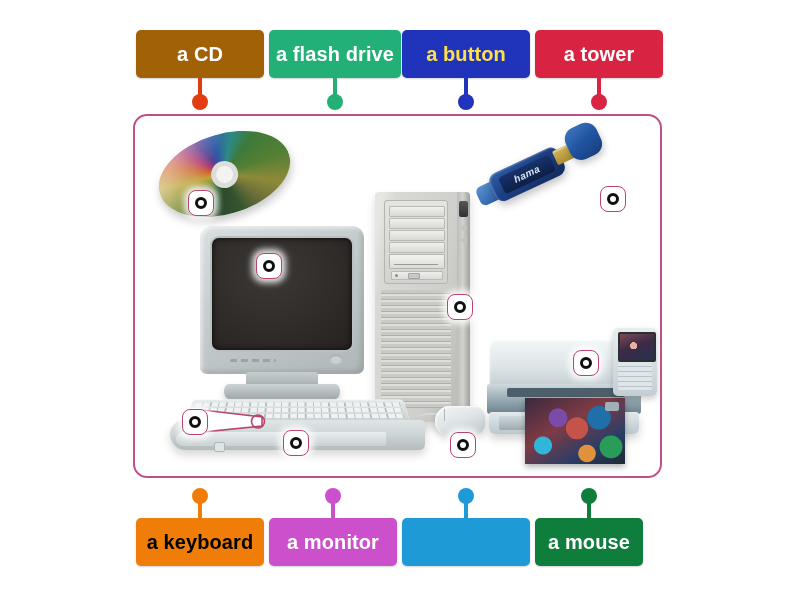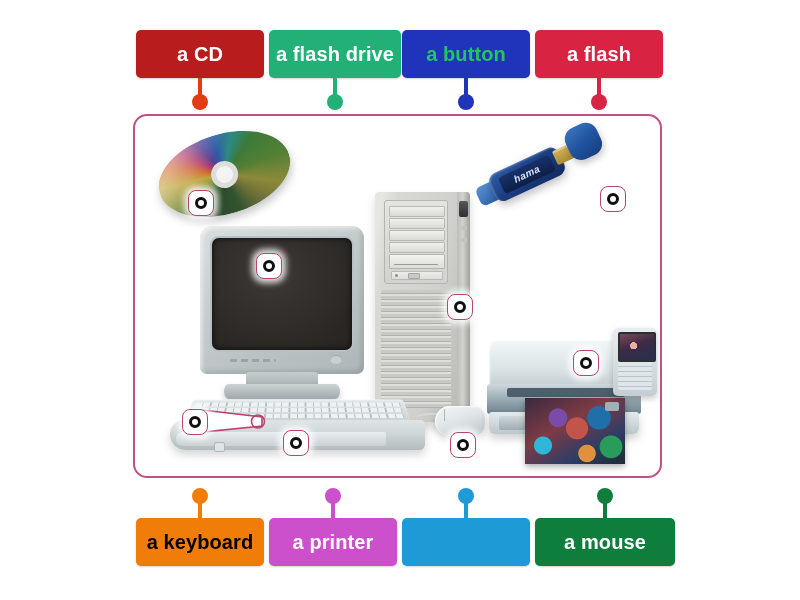--- a/index.html
+++ b/index.html
@@ -309,40 +309,40 @@
       radial-gradient(circle at 62% 84%,#e0913c 0 10%,rgba(0,0,0,0) 11%),
       linear-gradient(150deg,#3a2a3e 0%,#7e3b45 40%,#2c3d66 72%,#1e2a33 100%);
     box-shadow:0 3px 6px rgba(0,0,0,.3);
   }
 </style>
 </head>
 <body>
 
 <div class="stage">
 
-  <div class="chip" id="chip-t0" style="left: 136px; top: 30px; width: 128px; background: #b91c1c; color: rgb(225, 60, 18);">
+  <div class="chip" id="chip-t0" style="left: 136px; top: 30px; width: 128px; background: #a16207; color: rgb(225, 60, 18);">
     <span class="txt" style="color: rgb(255, 255, 255);">a CD</span>
     <span class="stalk stalk-down"></span>
     <span class="knob knob-down"></span>
   </div>
 
   <div class="chip" id="chip-t1" style="left: 269px; top: 30px; width: 132px; background: rgb(34, 176, 119); color: rgb(34, 176, 119);">
     <span class="txt" style="color: rgb(255, 255, 255);">a flash drive</span>
     <span class="stalk stalk-down"></span>
     <span class="knob knob-down"></span>
   </div>
 
   <div class="chip" id="chip-t2" style="left: 402px; top: 30px; width: 128px; background: rgb(32, 51, 187); color: rgb(32, 51, 187);">
-    <span class="txt" style="color: #22c55e;">a button</span>
+    <span class="txt" style="color: #fde047;">a button</span>
     <span class="stalk stalk-down"></span>
     <span class="knob knob-down"></span>
   </div>
 
   <div class="chip" id="chip-t3" style="left: 535px; top: 30px; width: 128px; background: rgb(217, 35, 67); color: rgb(217, 35, 67);">
-    <span class="txt" style="color: rgb(255, 255, 255);">a flash</span>
+    <span class="txt" style="color: rgb(255, 255, 255);">a tower</span>
     <span class="stalk stalk-down"></span>
     <span class="knob knob-down"></span>
   </div>
 
   <div class="frame">
     <div class="scene">
 
       <div class="cd">
         <div class="disc"></div>
         <div class="gloss"></div>
@@ -454,27 +454,27 @@
   <div class="marker" id="mk-7" style="left: 450px; top: 432px;">
     <i></i>
     </div>
 
   <div class="chip" id="chip-b0" style="left: 136px; top: 518px; width: 128px; background: rgb(240, 125, 8); color: rgb(240, 125, 8);">
     <span class="txt" style="color: #000000;">a keyboard</span>
     <span class="stalk stalk-up"></span>
     <span class="knob knob-up"></span>
   </div>
   <div class="chip" id="chip-b1" style="left: 269px; top: 518px; width: 128px; background: rgb(204, 79, 204); color: rgb(204, 79, 204);">
-    <span class="txt" style="color: rgb(255, 255, 255);">a printer</span>
+    <span class="txt" style="color: rgb(255, 255, 255);">a monitor</span>
     <span class="stalk stalk-up"></span>
     <span class="knob knob-up"></span>
   </div>
   <div class="chip" id="chip-b2" style="left: 402px; top: 518px; width: 128px; background: rgb(30, 154, 214); color: rgb(30, 154, 214);">
     <span class="stalk stalk-up"></span>
     <span class="knob knob-up"></span>
   </div>
-  <div class="chip" id="chip-b3" style="left: 535px; top: 518px; width: 140px; background: rgb(15, 125, 60); color: rgb(15, 125, 60);">
+  <div class="chip" id="chip-b3" style="left: 535px; top: 518px; width: 108px; background: rgb(15, 125, 60); color: rgb(15, 125, 60);">
     <span class="txt" style="color: rgb(255, 255, 255);">a mouse</span>
     <span class="stalk stalk-up"></span>
     <span class="knob knob-up"></span>
   </div>
 
 </div>
 
 </body></html>

